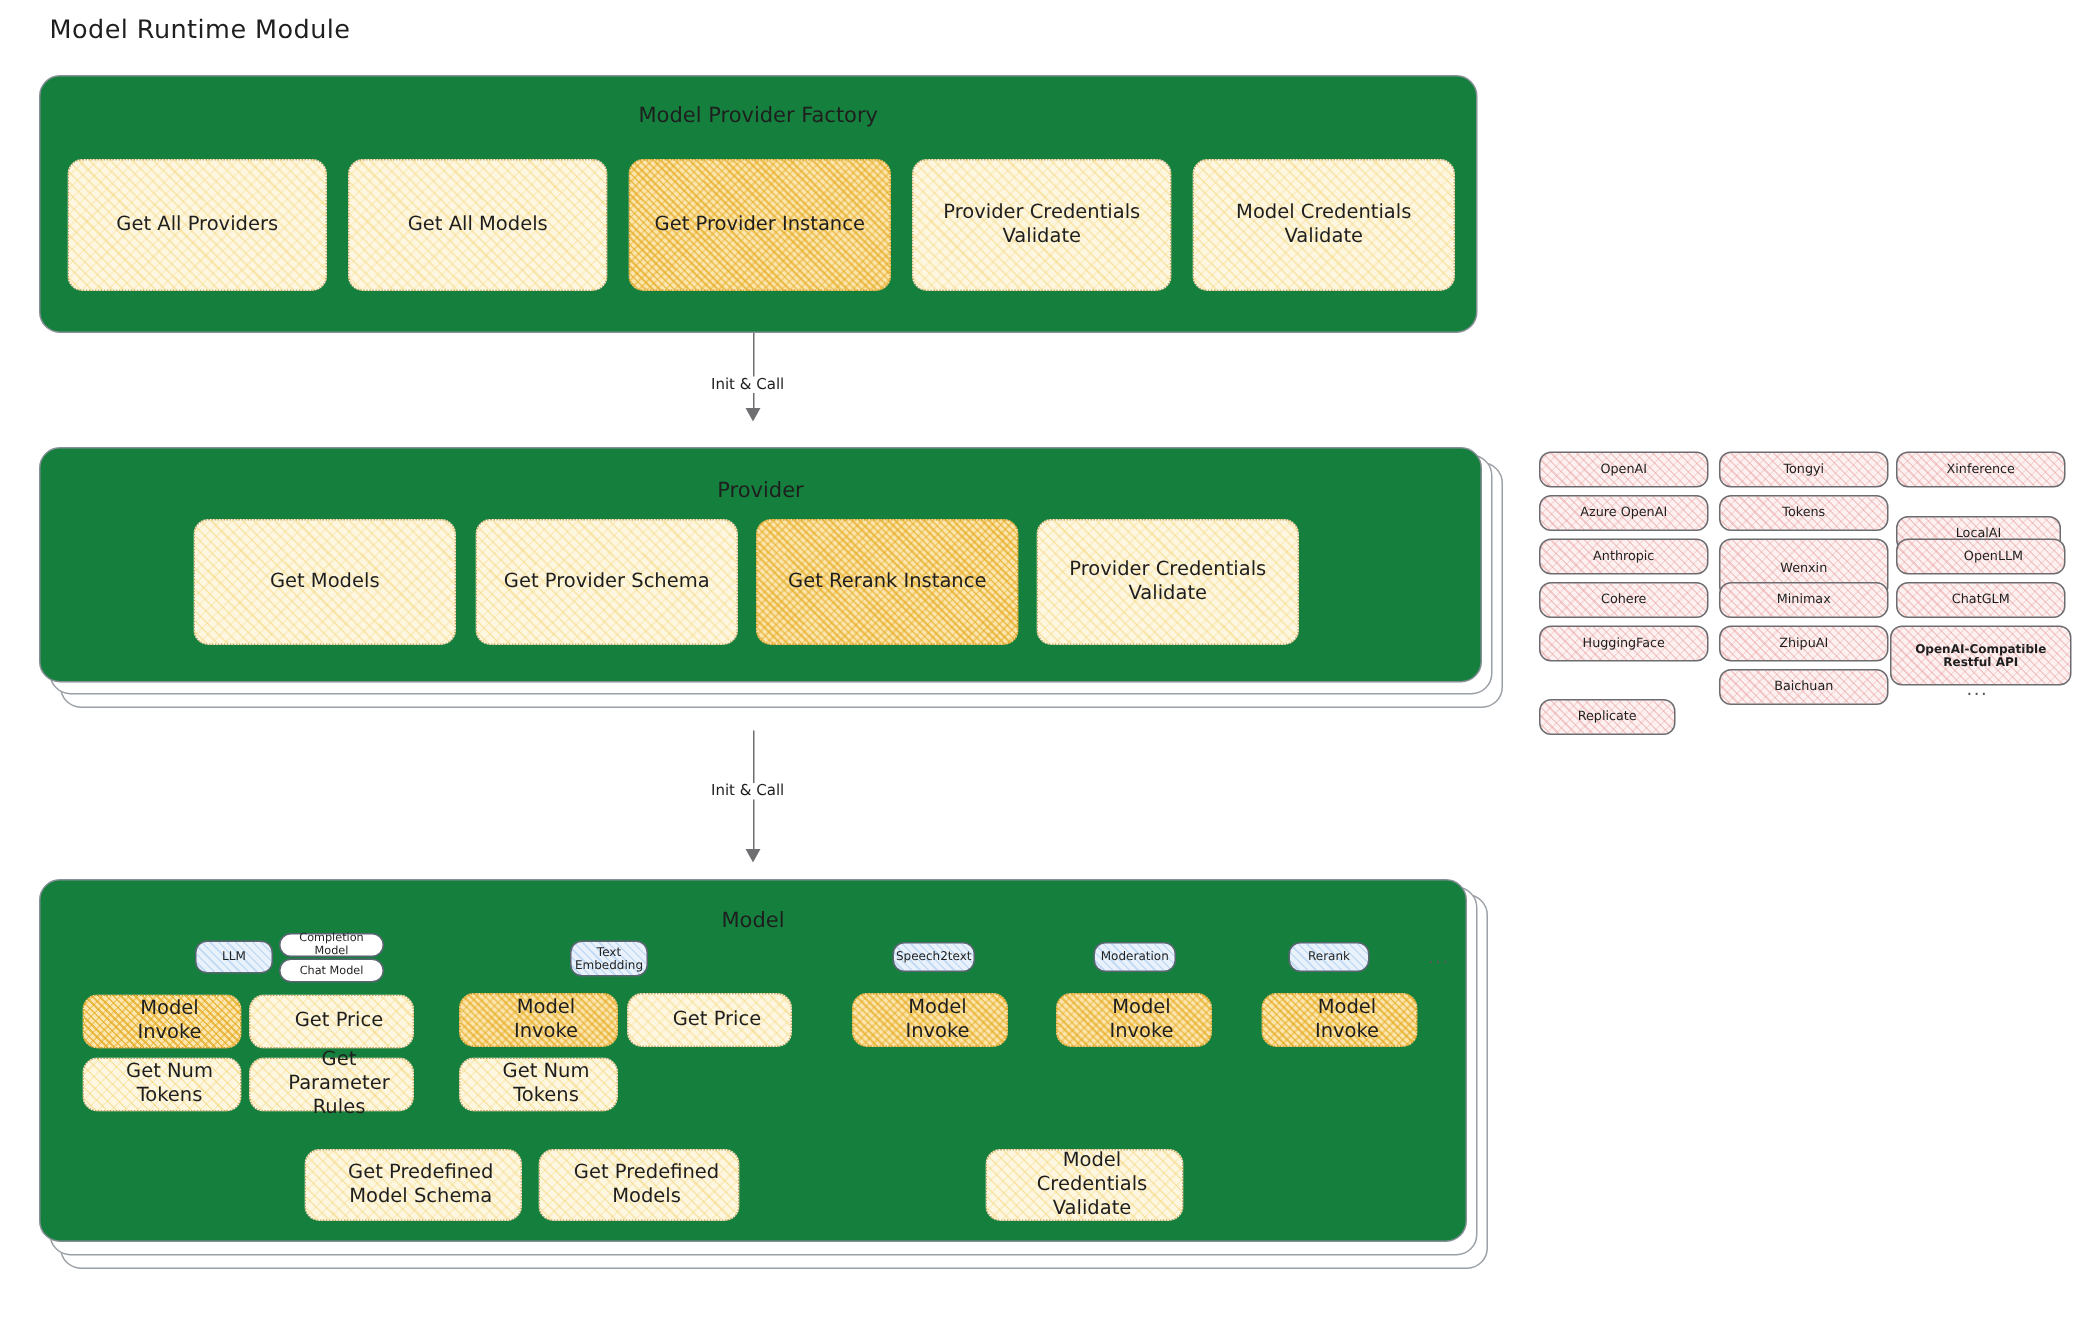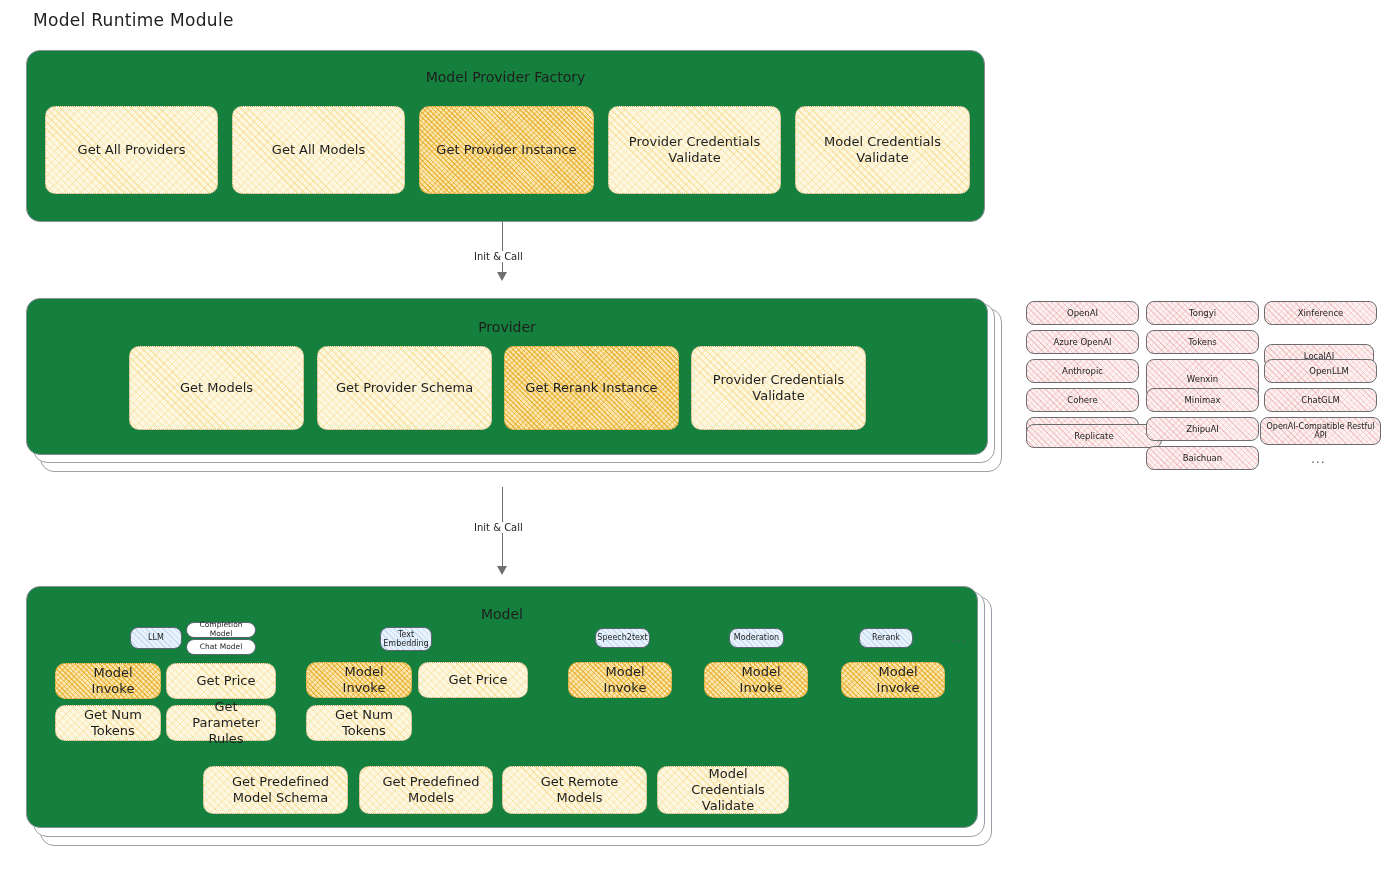--- a/index.html
+++ b/index.html
@@ -174,34 +174,34 @@
   <div class="node" style="left:129px; top:346px; width:175px; height:84px; z-index:3;">Get Models</div>
   <div class="node" style="left:317px; top:346px; width:175px; height:84px; z-index:3;">Get Provider Schema</div>
   <div class="node hl" style="left:504px; top:346px; width:175px; height:84px; z-index:3;">Get Rerank Instance</div>
   <div class="node" style="left:691px; top:346px; width:175px; height:84px; z-index:3;">Provider Credentials Validate</div>
 
   <div class="pill" style="left:1026px; top:301px; width:113px; height:24px;">OpenAI</div>
   <div class="pill" style="left:1026px; top:330px; width:113px; height:24px;">Azure OpenAI</div>
   <div class="pill" style="left:1026px; top:359px; width:113px; height:24px;">Anthropic</div>
   <div class="pill" style="left:1026px; top:388px; width:113px; height:24px;">Cohere</div>
   <div class="pill" style="left:1026px; top:417px; width:113px; height:24px;">HuggingFace</div>
-  <div class="pill" style="left:1026px; top:424px; width:136px; height:24px;">Replicate</div>
+  <div class="pill" style="left:1026px; top:466px; width:91px; height:24px;">Replicate</div>
 
   <div class="pill" style="left:1146px; top:301px; width:113px; height:24px;">Tongyi</div>
   <div class="pill" style="left:1146px; top:330px; width:113px; height:24px;">Tokens</div>
   <div class="pill" style="left:1146px; top:359px; width:113px; height:40px;">Wenxin</div>
   <div class="pill" style="left:1146px; top:388px; width:113px; height:24px;">Minimax</div>
   <div class="pill" style="left:1146px; top:417px; width:113px; height:24px;">ZhipuAI</div>
   <div class="pill" style="left:1146px; top:446px; width:113px; height:24px;">Baichuan</div>
 
   <div class="pill" style="left:1264px; top:301px; width:113px; height:24px;">Xinference</div>
   <div class="pill" style="left:1264px; top:320px; width:110px; height:24px;margin-top:24px;">LocalAI</div>
   <div class="pill" style="left:1264px; top:359px; width:113px; height:24px;padding-left:20px;">OpenLLM</div>
   <div class="pill" style="left:1264px; top:388px; width:113px; height:24px;">ChatGLM</div>
-  <div class="pill" style="left:1260px; top:417px; width:121px; height:28px; font-size:8px;">OpenAI-Compatible Restful API</div>
+  <div class="pill" style="left:1260px; top:417px; width:121px; height:40px; font-size:8px;font-weight:bold;">OpenAI-Compatible Restful API</div>
   <div class="ellipsis" style="left:1311px; top:452px;">...</div>
 
   <div class="arrow-line" style="left:502px; top:487px; height:84px; z-index:1;"></div>
   <div class="arrow-head" style="left:497px; top:566px; z-index:1;"></div>
   <div class="arrow-label" style="left:470px; top:522px; z-index:2;">Init &amp; Call</div>
 
   <div class="stack-layer" style="left:40px; top:596px; width:952px; height:250px;"></div>
   <div class="stack-layer" style="left:33px; top:591px; width:952px; height:246px;"></div>
   <div class="frame" style="left:26px; top:586px; width:952px; height:242px; z-index:2;">
     <div class="frame-title" style="top:19px;">Model</div>
@@ -228,16 +228,15 @@
   <div class="tag" style="left:729px; top:628px; width:55px; height:20px; z-index:3;">Moderation</div>
   <div class="node hl sm" style="left:704px; top:662px; width:104px; height:36px; z-index:3;">Model Invoke</div>
 
   <div class="tag" style="left:859px; top:628px; width:54px; height:20px; z-index:3;">Rerank</div>
   <div class="node hl sm" style="left:841px; top:662px; width:104px; height:36px; z-index:3;">Model Invoke</div>
 
   <div class="ellipsis" style="left:952px; top:631px; z-index:3;">...</div>
 
   <div class="node sm" style="left:203px; top:766px; width:145px; height:48px; z-index:3;">Get Predefined Model Schema</div>
   <div class="node sm" style="left:359px; top:766px; width:134px; height:48px; z-index:3;">Get Predefined Models</div>
-  <div class="node sm" style="left:502px; top:766px; width:145px; height:48px; z-index:3;">Get Remote Models</div>
   <div class="node sm" style="left:657px; top:766px; width:132px; height:48px; z-index:3;">Model Credentials Validate</div>
 
 </div>
 
 </body></html>

